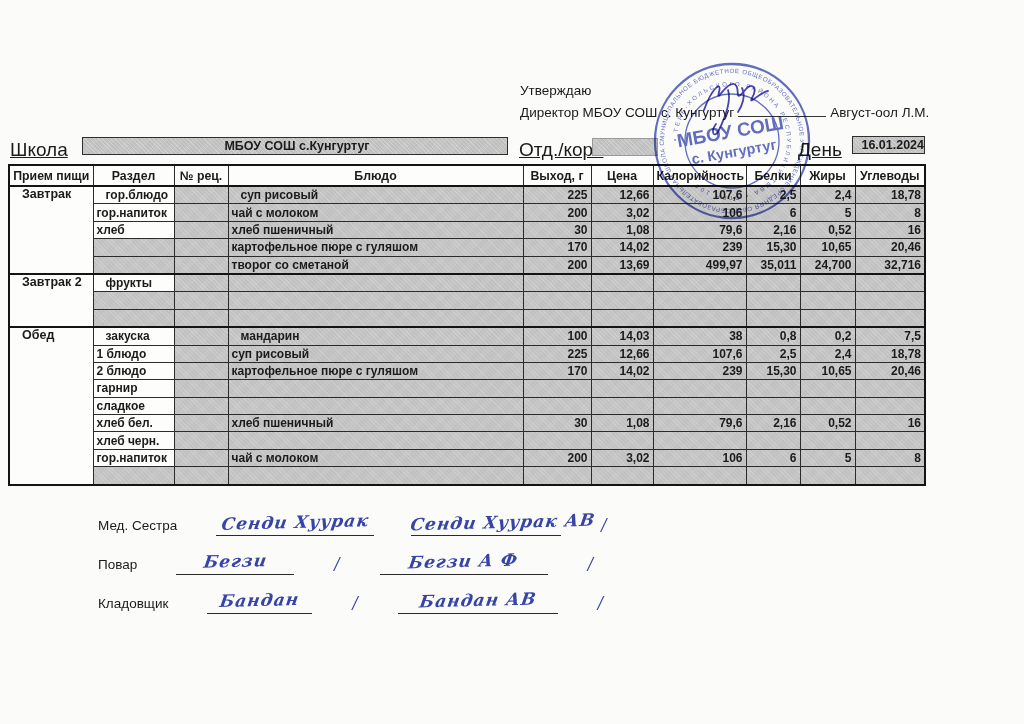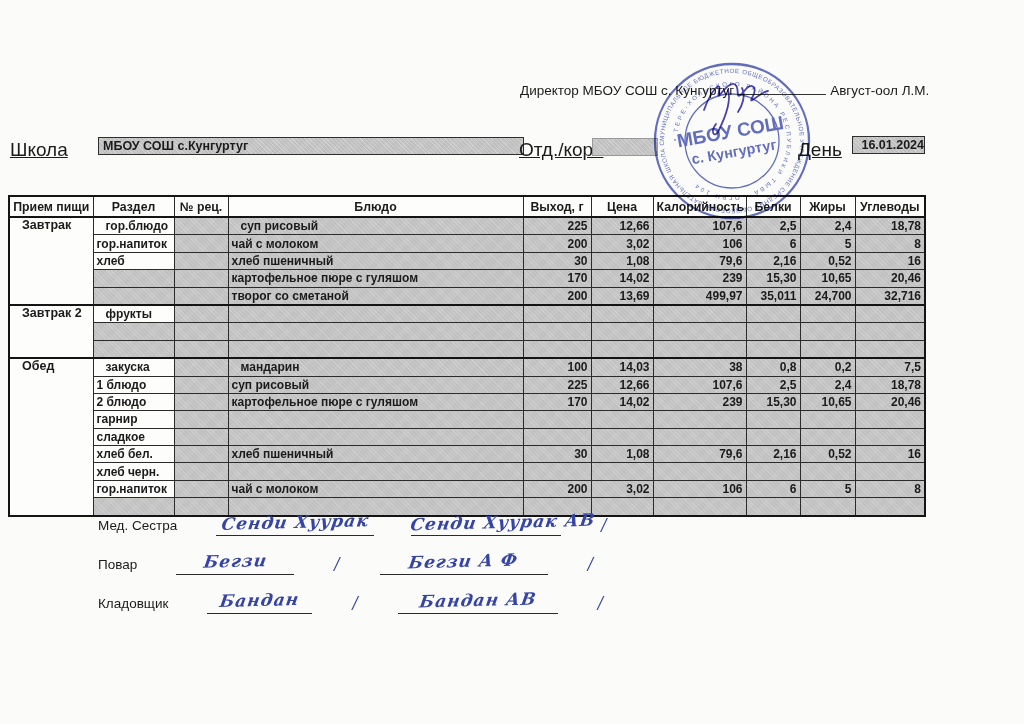--- a/index.html
+++ b/index.html
@@ -21,26 +21,26 @@
   .dir-sign{left:698px;top:76px;z-index:6;mix-blend-mode:multiply;pointer-events:none;}
 
   
   .form-label{font-size:19px;top:139px;text-decoration:underline;}
   .form-box{border:1.6px solid #2e2e2e;height:16px;line-height:16px;font-weight:700;font-size:12.5px;}
   .gray-fill{
     background-color:#c6c6c6;
     background-image:repeating-linear-gradient(45deg,rgba(255,255,255,.22) 0 1px,transparent 1px 3px),
                      repeating-linear-gradient(-45deg,rgba(0,0,0,.05) 0 1px,transparent 1px 2px);
   }
-  #school-box{left:98px;top:137px;width:420px;padding-left:4px;}
+  #school-box{left:82px;top:137px;width:420px;padding-left:4px;text-align:center;}
   #dept-box{left:592px;top:138px;width:64px;border:1px solid #9a9a9a;}
   #day-box{left:852px;top:136px;width:71px;text-align:right;}
 
   
-  .table-wrap{left:8px;top:164px;z-index:1;margin-top:31px;}
+  .table-wrap{left:8px;top:164px;z-index:1;}
   table{border-collapse:collapse;table-layout:fixed;width:916px;
         font-family:"Liberation Sans",sans-serif;font-size:12px;font-weight:700;}
   table{border:2.6px solid #141414;}
   th,td{border:1px solid #2b2b2b;height:16.4px;padding:0 3px;overflow:hidden;white-space:nowrap;}
   thead th{background:#fdfdfc;font-size:12.3px;height:19px;border-bottom:2.2px solid #141414;text-align:center;}
   tr.section-start td{border-top:2.6px solid #141414;padding-left:12px;}
   td.meal{background:#fdfdfc;text-align:left;vertical-align:top;font-size:12.5px;}
   td.w{background:#fdfdfc;text-align:left;}
   td.g{text-align:left;}
   td.num{text-align:right;}
@@ -55,20 +55,21 @@
     color:#3644a6;font-size:17px;letter-spacing:1px;
     display:inline-block;transform:skewX(-10deg) rotate(-1.5deg);
     line-height:22px;
   }
   .hw-slash{font-family:"DejaVu Serif",serif;font-style:italic;color:#3644a6;font-size:16px;padding:0 3px;line-height:22px;}
 </style>
 </head>
 <body>
 
 <div class="abs approval">
+  <div>Утверждаю</div>
   <div class="dir-line"><span>Директор МБОУ СОШ с. Кунгуртуг</span><span class="dir-underline"></span><span>Август-оол Л.М.</span></div>
 </div>
 
 <svg class="abs stamp" width="168" height="168" viewBox="0 0 168 168">
   <defs>
     <path id="ringOuter" d="M84,84 m-68,0 a68,68 0 1,1 136,0 a68,68 0 1,1 -136,0"></path>
     <path id="ringInner" d="M84,84 m-55,0 a55,55 0 1,1 110,0 a55,55 0 1,1 -110,0"></path>
   </defs>
   <circle cx="84" cy="84" r="77" fill="none" stroke="#4050b5" stroke-width="2.3"></circle>
   <circle cx="84" cy="84" r="47" fill="none" stroke="#4050b5" stroke-width="1.3"></circle>

